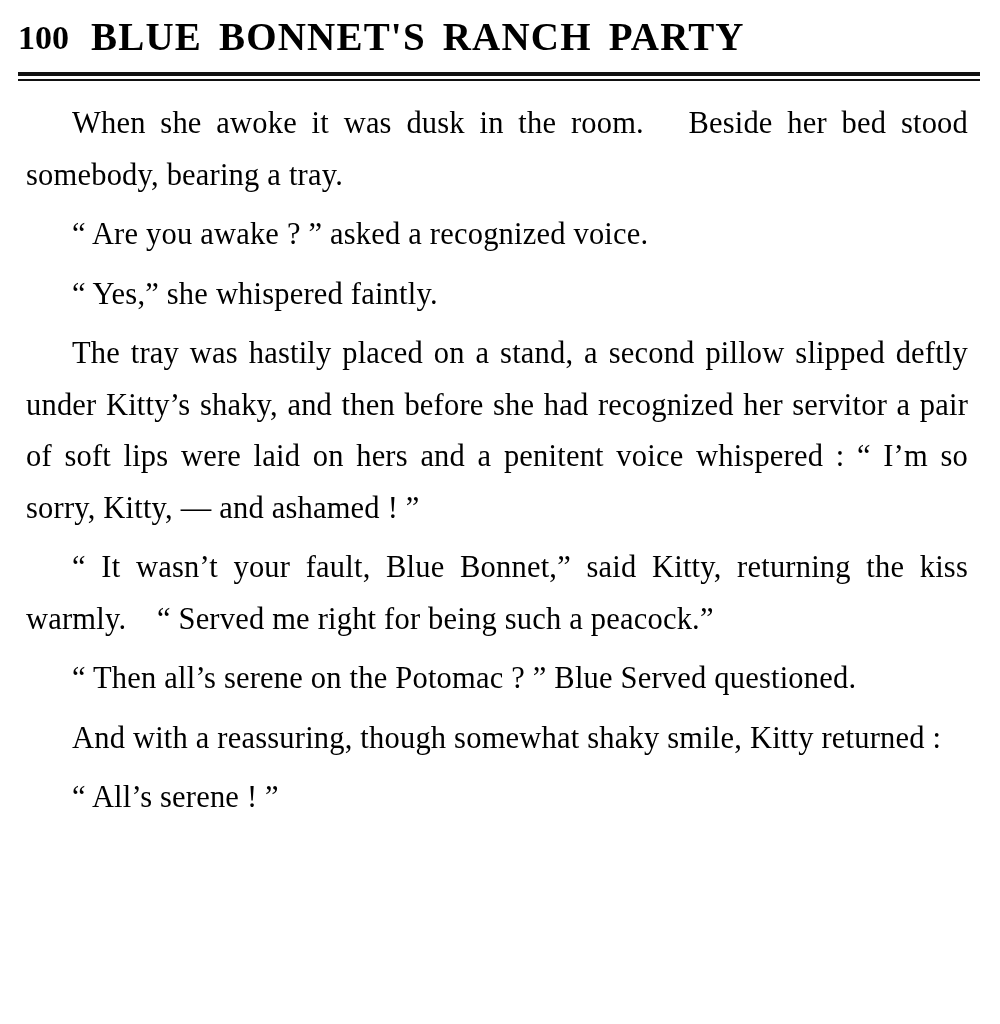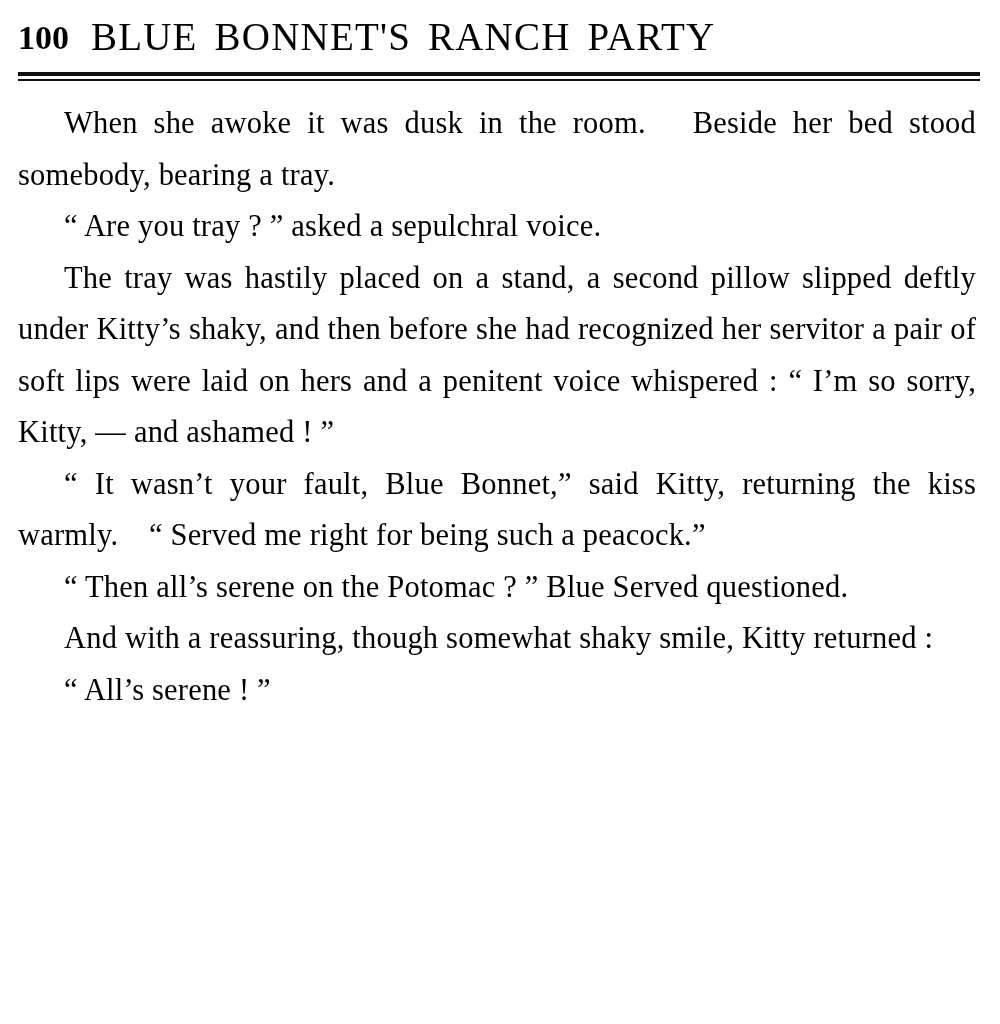--- a/index.html
+++ b/index.html
@@ -34,21 +34,21 @@
     font-family: "Liberation Serif", serif;
     font-weight: bold;
     letter-spacing: 0px;
     margin-right: 22px;
     position: relative;
     top: -1px;
   }
   .head-title {
     font-size: 39px;
     font-family: "Liberation Serif", serif;
-    font-weight: normal;
+    font-weight: bold;
     letter-spacing: 1.2px;
     word-spacing: 6px;
   }
   .rule-group {
     margin-top: 13px;
     width: 962px;
   }
   .rule-thick {
     height: 4px;
     background: #111111;
@@ -65,21 +65,21 @@
     margin-top: 17px;
     width: 958px;
     font-size: 30.5px;
     line-height: 51.5px;
     text-align: justify;
     text-justify: inter-word;
     font-family: "Liberation Serif", serif;
     letter-spacing: 0.2px;
   }
   .para {
-    margin: 0;
+    margin: 8px;
     text-indent: 46px;
     text-align: justify;
   }
   .para.last {
     text-align: left;
   }
   .para.short {
     text-align: left;
   }
 </style>
@@ -94,21 +94,22 @@
   </div>
 
   <div class="rule-group">
     <div class="rule-thick"></div>
     <div class="rule-gap"></div>
     <div class="rule-thin"></div>
   </div>
 
   <div class="body-text">
     <p class="para">When she awoke it was dusk in the room.　Beside her bed stood somebody, bearing a tray.</p>
-    <p class="para short">“ Are you tray ? ” asked a sepulchral voice.</p>
+    <p class="para short">“ Are you awake ? ” asked a recognized voice.</p>
+    <p class="para short">“ Yes,” she whispered faintly.</p>
     <p class="para">The tray was hastily placed on a stand, a second pillow slipped deftly under Kitty’s shaky, and then before she had recognized her servitor a pair of soft lips were laid on hers and a penitent voice whispered : “ I’m so sorry, Kitty, — and ashamed ! ”</p>
     <p class="para">“ It wasn’t your fault, Blue Bonnet,” said Kitty, returning the kiss warmly.　“ Served me right for being such a peacock.”</p>
     <p class="para">“ Then all’s serene on the Potomac ? ” Blue Served questioned.</p>
     <p class="para">And with a reassuring, though somewhat shaky smile, Kitty returned :</p>
     <p class="para last">“ All’s serene ! ”</p>
   </div>
 
 </div>
 
 </body></html>

